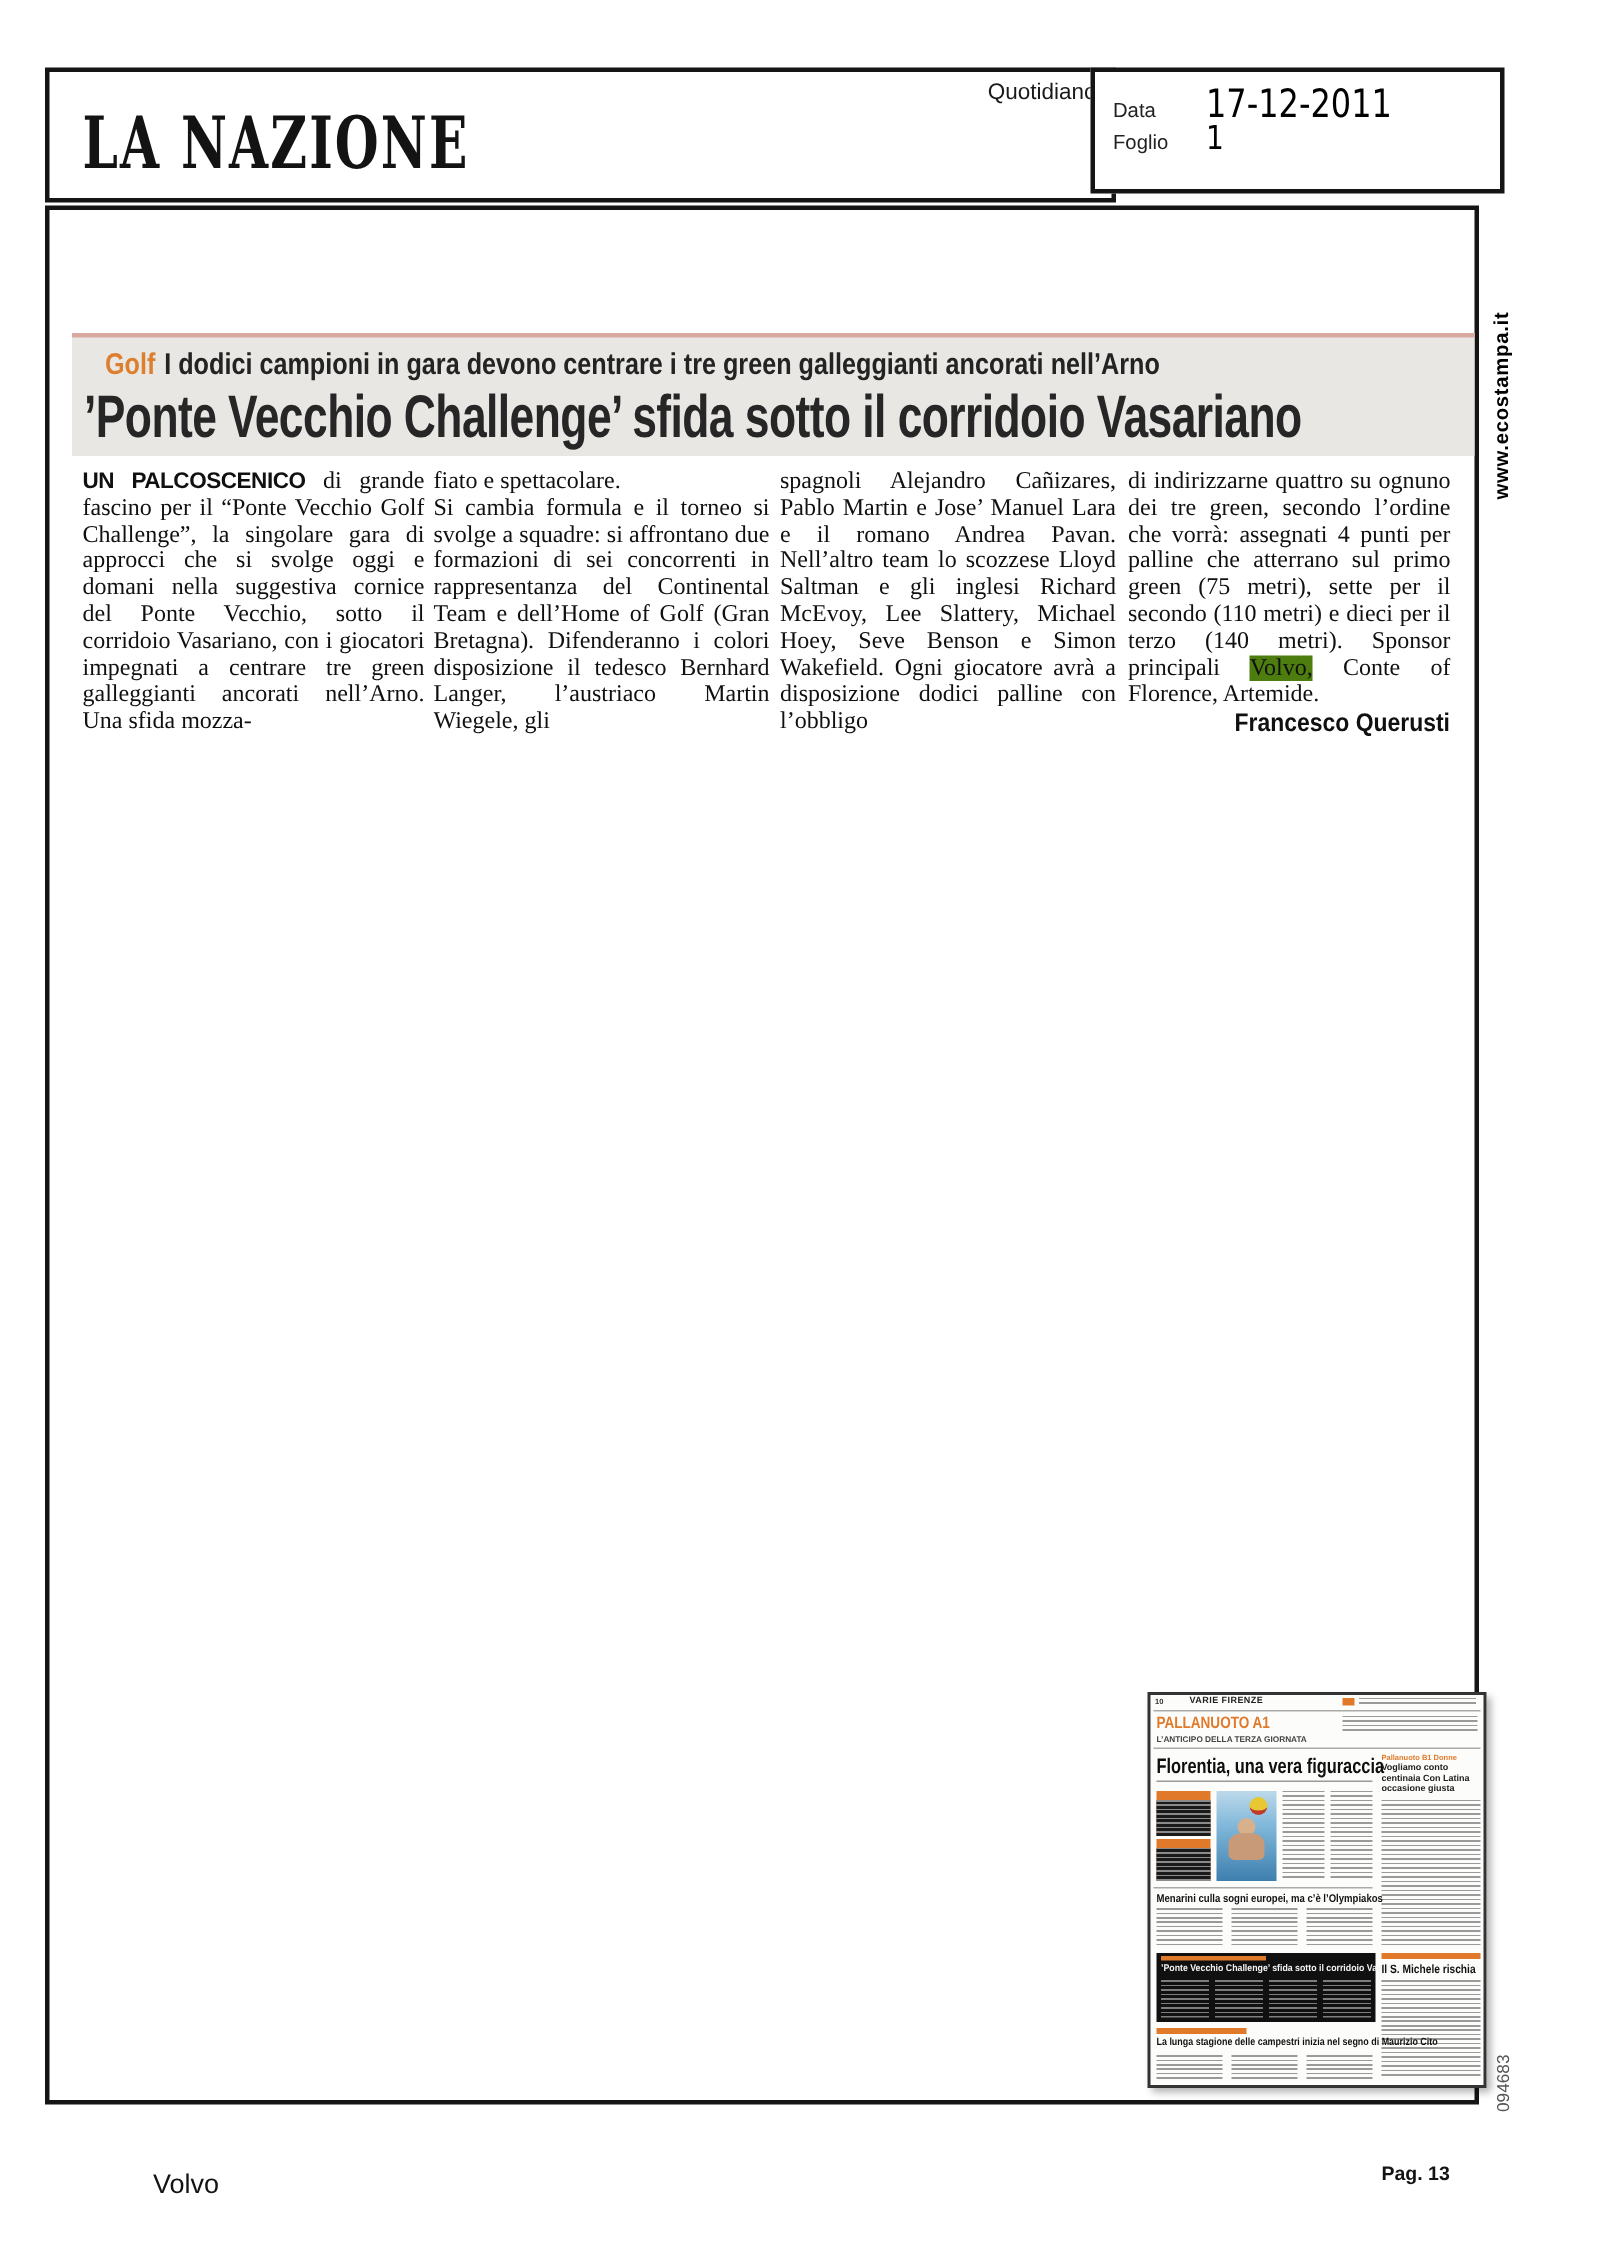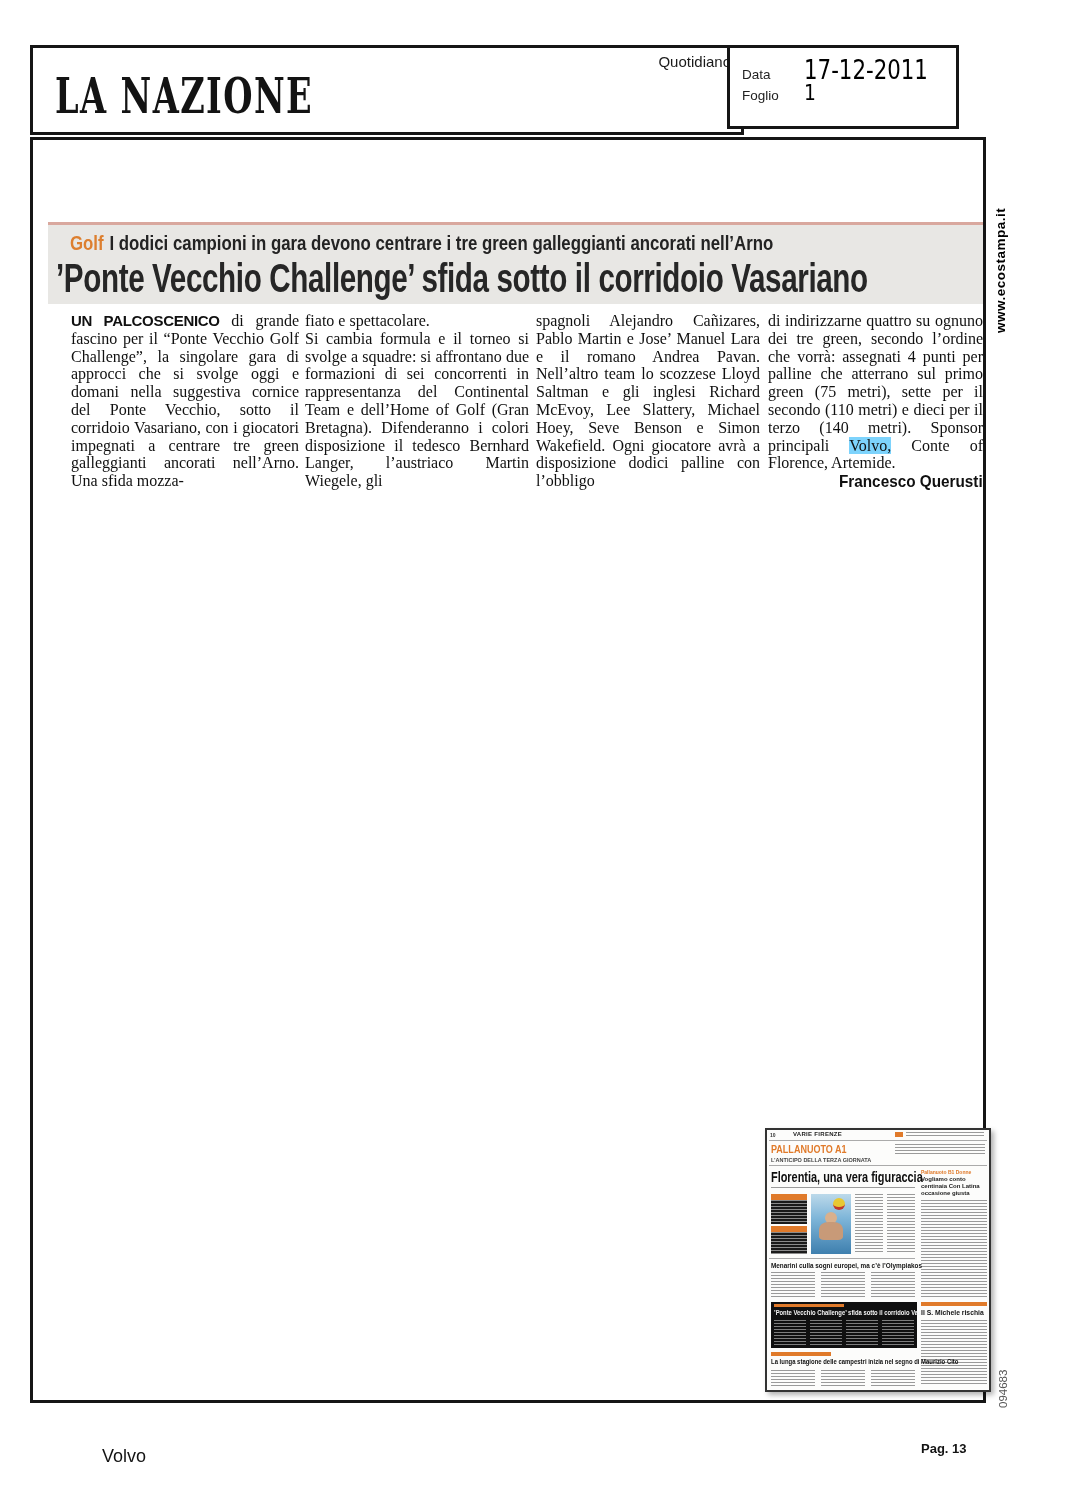--- a/index.html
+++ b/index.html
@@ -6,21 +6,21 @@
   .page{position:relative;width:1069px;height:1500px;background:#ffffff;overflow:hidden;
         font-family:"Liberation Sans",sans-serif;color:#111;}
   .abs{position:absolute;padding-left:24px;}
   .cx{display:inline-block;transform-origin:0 50%;white-space:nowrap;}
 
   
   .masthead-box{left:30px;top:45px;width:684px;height:84px;border:3px solid #151515;background:#fff;}
   .quotidiano{position:absolute;right:10px;top:5px;font-size:15px;color:#1a1a1a;}
   .masthead-title{position:absolute;left:22px;top:20px;font-family:"DejaVu Serif",serif;
         font-weight:bold;font-size:48px;letter-spacing:2px;color:#131313;}
-  .meta-box{left:727px;top:45px;width:232px;height:84px;border:3px solid #151515;background:#fff;
+  .meta-box{left:727px;top:45px;width:276px;height:84px;border:3px solid #151515;background:#fff;
         padding:7px 0 0 12px;box-sizing:border-box;}
   .meta-row{display:flex;align-items:baseline;height:25px;}
   .meta-label{width:62px;font-size:13.5px;color:#222;}
   .meta-value{font-family:"DejaVu Sans",sans-serif;font-size:24px;color:#000;}
 
   
   .main-box{left:30px;top:137px;width:956px;height:1266px;border:3px solid #151515;background:#fff;box-sizing:border-box;}
 
   
   .vert{writing-mode:vertical-rl;transform:rotate(180deg);}
@@ -29,23 +29,23 @@
 
   
   .banner{left:48px;top:222px;width:935px;height:82px;background:#e8e7e4;border-top:3px solid #d9a89e;box-sizing:border-box;}
   .kicker{position:absolute;left:10px;top:7px;font-size:20px;font-weight:bold;color:#232323;margin-left:12px;}
   .kicker .tag{color:#dd7f2f;margin-right:7px;}
   .headline{position:absolute;left:8px;top:31px;font-size:40px;font-weight:bold;color:#262626;letter-spacing:-.5px;}
 
   
   .bodycol{position:absolute;top:312px;height:202px;overflow:hidden;
         font-family:"Liberation Serif",serif;font-size:16px;line-height:17.8px;
-        text-align:justify;color:#101010;white-space:pre-line;margin-left:16px;}
+        text-align:justify;color:#101010;white-space:pre-line;}
   .lead-in{font-family:"Liberation Sans",sans-serif;font-weight:bold;font-size:15px;letter-spacing:-.3px;}
-  .hl-yellow{background:#7dd3fc;}
+  .hl-yellow{background:#4d7c0f;}
   .byline{text-align:right;font-family:"Liberation Sans",sans-serif;font-weight:bold;font-size:17px;
         white-space:nowrap;margin-top:1px;}
   .byline .cx{transform-origin:100% 50%;transform:scaleX(.9);}
 
   
   .footer-strip{left:30px;top:1403px;width:1012px;height:25px;border-top:2px solid #1a1a1a;
         border-bottom:4px solid #0d0d0d;border-left:3px solid #151515;box-sizing:border-box;
         font-family:"Liberation Mono",monospace;font-size:15px;color:#111;
         text-align:center;padding-top:3px;word-spacing:9px;}
   .client{left:78px;top:1446px;font-size:18px;color:#131313;}

